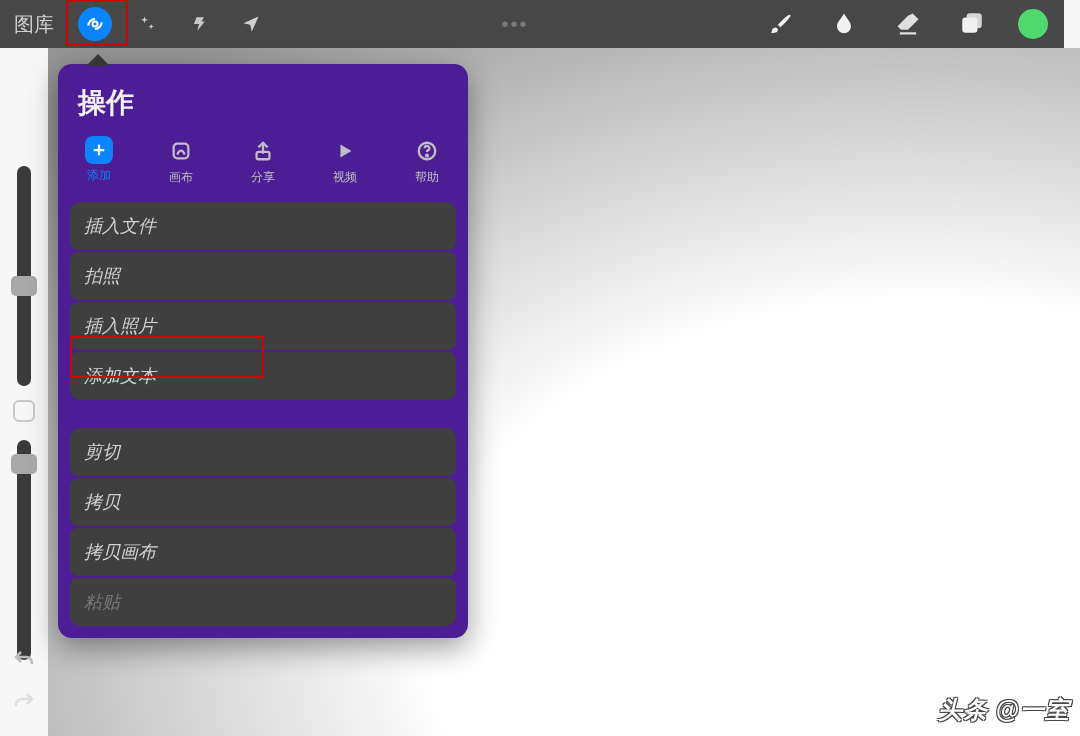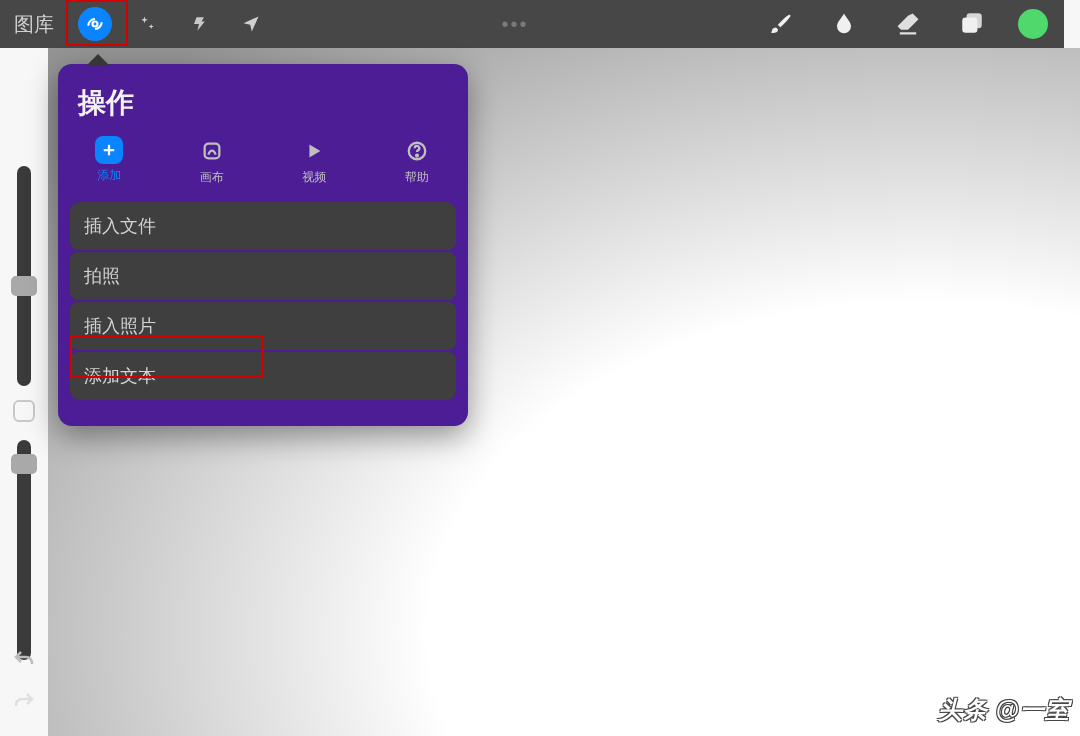--- a/index.html
+++ b/index.html
@@ -122,20 +122,21 @@
   }
   .tab-label { font-size:12px; color:#bfbfbf; }
   .tab.active .tab-label { color:#0a84ff; }
 
   .menu-group { padding:0 12px 12px; }
   .menu-item {
     background:#3f3f3f; border-radius:8px;
     padding:12px 14px;
     font-size:18px; color:#d3d3d3;
     margin-top:2px;
+    font-style:italic;
   }
   .menu-item:first-child { border-top-left-radius:10px; border-top-right-radius:10px; }
   .menu-item:last-child { border-bottom-left-radius:10px; border-bottom-right-radius:10px; }
   .menu-gap { height:14px; }
   .menu-item.disabled { color:#777; }
   .red-menu {
     position:absolute; left:70px; top:336px; width:194px; height:42px;
     border:2px solid #d60000;
     pointer-events:none;
   }
@@ -254,20 +255,30 @@
       <div class="tab-icon">
         <svg width="22" height="22" viewBox="0 0 24 24" fill="none" stroke="currentColor" stroke-width="2.5">
             <rect x="4" y="4" width="16" height="16" rx="4"></rect>
             <path d="M8 16c2-6 6-6 8 0"></path>
           </svg>
       </div>
       <div class="tab-label">画布</div>
     </div>
     <div class="tab">
       <div class="tab-icon">
+        <svg width="22" height="22" viewBox="0 0 24 24" fill="none" stroke="currentColor" stroke-width="2.5">
+            <path d="M12 3v12"></path>
+            <path d="M7 8l5-5 5 5"></path>
+            <rect x="5" y="13" width="14" height="8" rx="2"></rect>
+          </svg>
+      </div>
+      <div class="tab-label">分享</div>
+    </div>
+    <div class="tab">
+      <div class="tab-icon">
         <svg width="22" height="22" viewBox="0 0 24 24" fill="currentColor">
             <path d="M7 5v14l12-7z"></path>
           </svg>
       </div>
       <div class="tab-label">视频</div>
     </div>
     <div class="tab">
       <div class="tab-icon">
         <svg width="22" height="22" viewBox="0 0 24 24" fill="none" stroke="currentColor" stroke-width="2.5">
             <circle cx="12" cy="12" r="9"></circle>
@@ -279,17 +290,23 @@
     </div>
   </div>
 
   <div class="menu-group">
     <div class="menu-item">插入文件</div>
     <div class="menu-item">拍照</div>
     <div class="menu-item">插入照片</div>
     <div class="menu-item">添加文本</div>
   </div>
   <div class="menu-gap"></div>
+  <div class="menu-group">
+    <div class="menu-item">剪切</div>
+    <div class="menu-item">拷贝</div>
+    <div class="menu-item">拷贝画布</div>
+    <div class="menu-item disabled">粘贴</div>
+  </div>
 </div>
 
 <div class="red-menu"></div>
 
 <div class="watermark">头条 @一室</div>
 
 </body></html>

